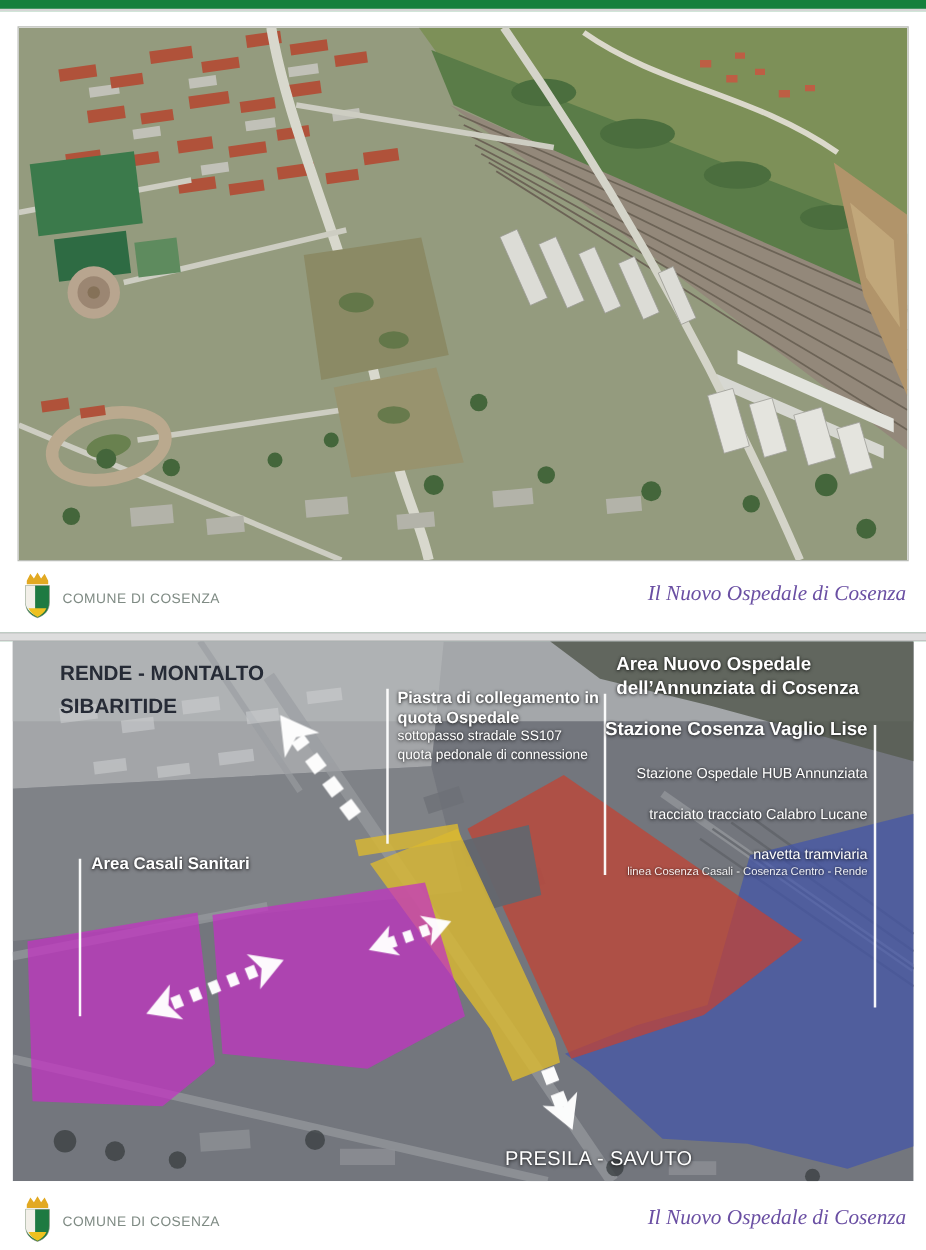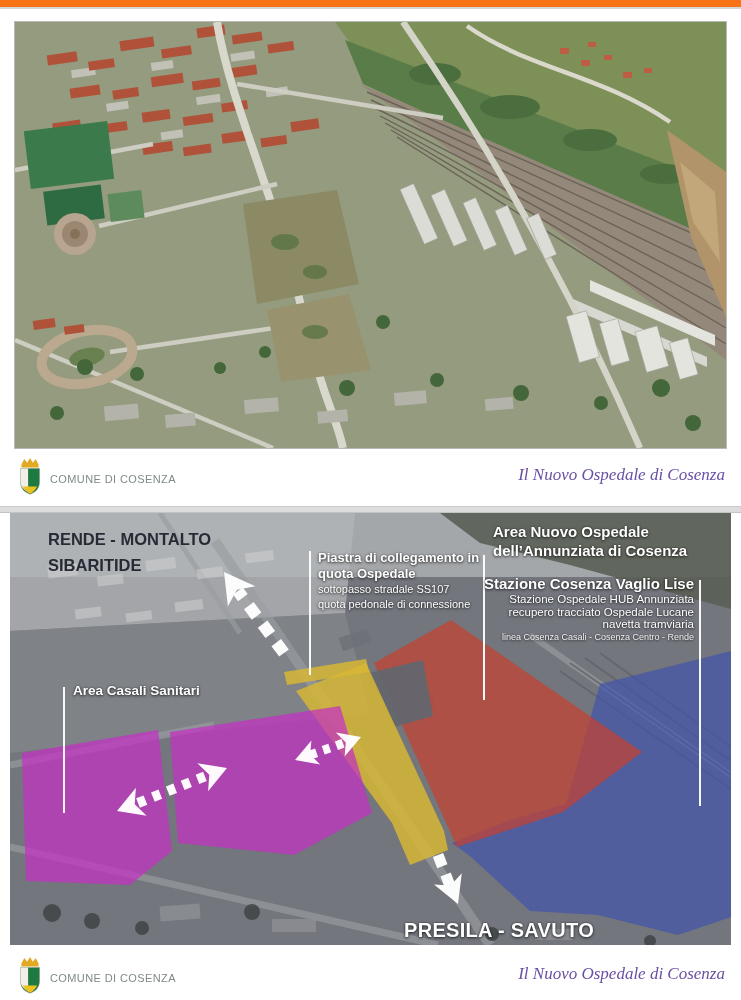--- a/index.html
+++ b/index.html
@@ -1,16 +1,16 @@
 <!DOCTYPE html>
 <html><head>
 <meta charset="utf-8">
 <style>
   html,body{margin:0;padding:0;background:#ffffff;}
-  #canvas{position:relative;width:741px;height:1000px;background:#f97316;overflow:hidden;
+  #canvas{position:relative;width:741px;height:1000px;background:#15803d;overflow:hidden;
           font-family:"Liberation Sans",sans-serif;}
   .hairline{position:absolute;left:0;top:7px;width:741px;height:2px;background:#d6d6d6;}
   .slide{position:absolute;left:0;width:741px;background:#ffffff;}
   #slide1{top:9px;height:497px;}
   #slide2{top:513px;height:487px;}
   .divider{position:absolute;left:0;top:506px;width:741px;height:7px;background:#dddddd;
            border-top:1px solid #cacaca;border-bottom:1px solid #c3c3c3;box-sizing:border-box;}
   .photo{position:absolute;overflow:hidden;}
   #photo1{left:15px;top:13px;width:711px;height:426px;outline:1px solid #b9bcb6;}
   #photo2{left:10px;top:0px;width:721px;height:432px;}
@@ -28,24 +28,24 @@
   .mlabel{position:absolute;color:#ffffff;
           text-shadow:0 1px 3px rgba(0,0,0,.65),0 0 2px rgba(0,0,0,.45);}
   #lbl-rende{left:38px;top:13px;width:206px;text-align:left;color:#262b36;
              font-size:16.5px;font-weight:bold;line-height:26px;text-shadow:none;}
   #lbl-piastra{left:308px;top:37px;width:172px;}
   #lbl-piastra .t{font-size:13px;font-weight:bold;line-height:16px;}
   #lbl-piastra .s{font-size:11px;line-height:14.5px;}
   #lbl-ospedale{left:483px;top:9px;width:210px;font-size:15px;font-weight:bold;line-height:19px;}
   #lbl-stazione{right:37px;top:62px;width:280px;text-align:right;}
   #lbl-stazione .t{font-size:15px;font-weight:bold;line-height:18px;}
-  #lbl-stazione .s{font-size:11.5px;line-height:12.5px;}
+  #lbl-stazione .s{font-size:11.5px;line-height:12.5px;margin-top:20px;}
   #lbl-stazione .s4{font-size:9px;line-height:12px;opacity:.9;text-align:right;}
   #lbl-servizi{left:63px;top:170px;font-size:13.5px;font-weight:bold;}
-  #lbl-presila{left:394px;top:406px;font-size:20px;font-weight:bold;letter-spacing:.3px;}
+  #lbl-presila{left:394px;top:406px;font-size:16px;font-weight:normal;letter-spacing:.3px;}
 </style>
 </head>
 <body>
 
 <div id="canvas">
   <div class="hairline"></div>
 
   <div class="slide" id="slide1">
     <div class="photo" id="photo1">
       <svg viewBox="0 0 711 426" preserveAspectRatio="none">
@@ -301,21 +301,21 @@
         <div class="s">sottopasso stradale SS107</div>
         <div class="s">quota pedonale di connessione</div>
       </div>
       <div class="mlabel" id="lbl-ospedale">
         <div>Area Nuovo Ospedale</div>
         <div>dell’Annunziata di Cosenza</div>
       </div>
       <div class="mlabel" id="lbl-stazione">
         <div class="t">Stazione Cosenza Vaglio Lise</div>
         <div class="s">Stazione Ospedale HUB Annunziata</div>
-        <div class="s">recupero tracciato Ospedale Lucane</div>
+        <div class="s">tracciato tracciato Calabro Lucane</div>
         <div class="s">navetta tramviaria</div>
         <div class="s4">linea Cosenza Casali - Cosenza Centro - Rende</div>
       </div>
       <div class="mlabel" id="lbl-servizi">
         <span>Area Casali Sanitari</span>
       </div>
       <div class="mlabel" id="lbl-presila">
         <span>PRESILA - SAVUTO</span>
       </div>
     </div>

